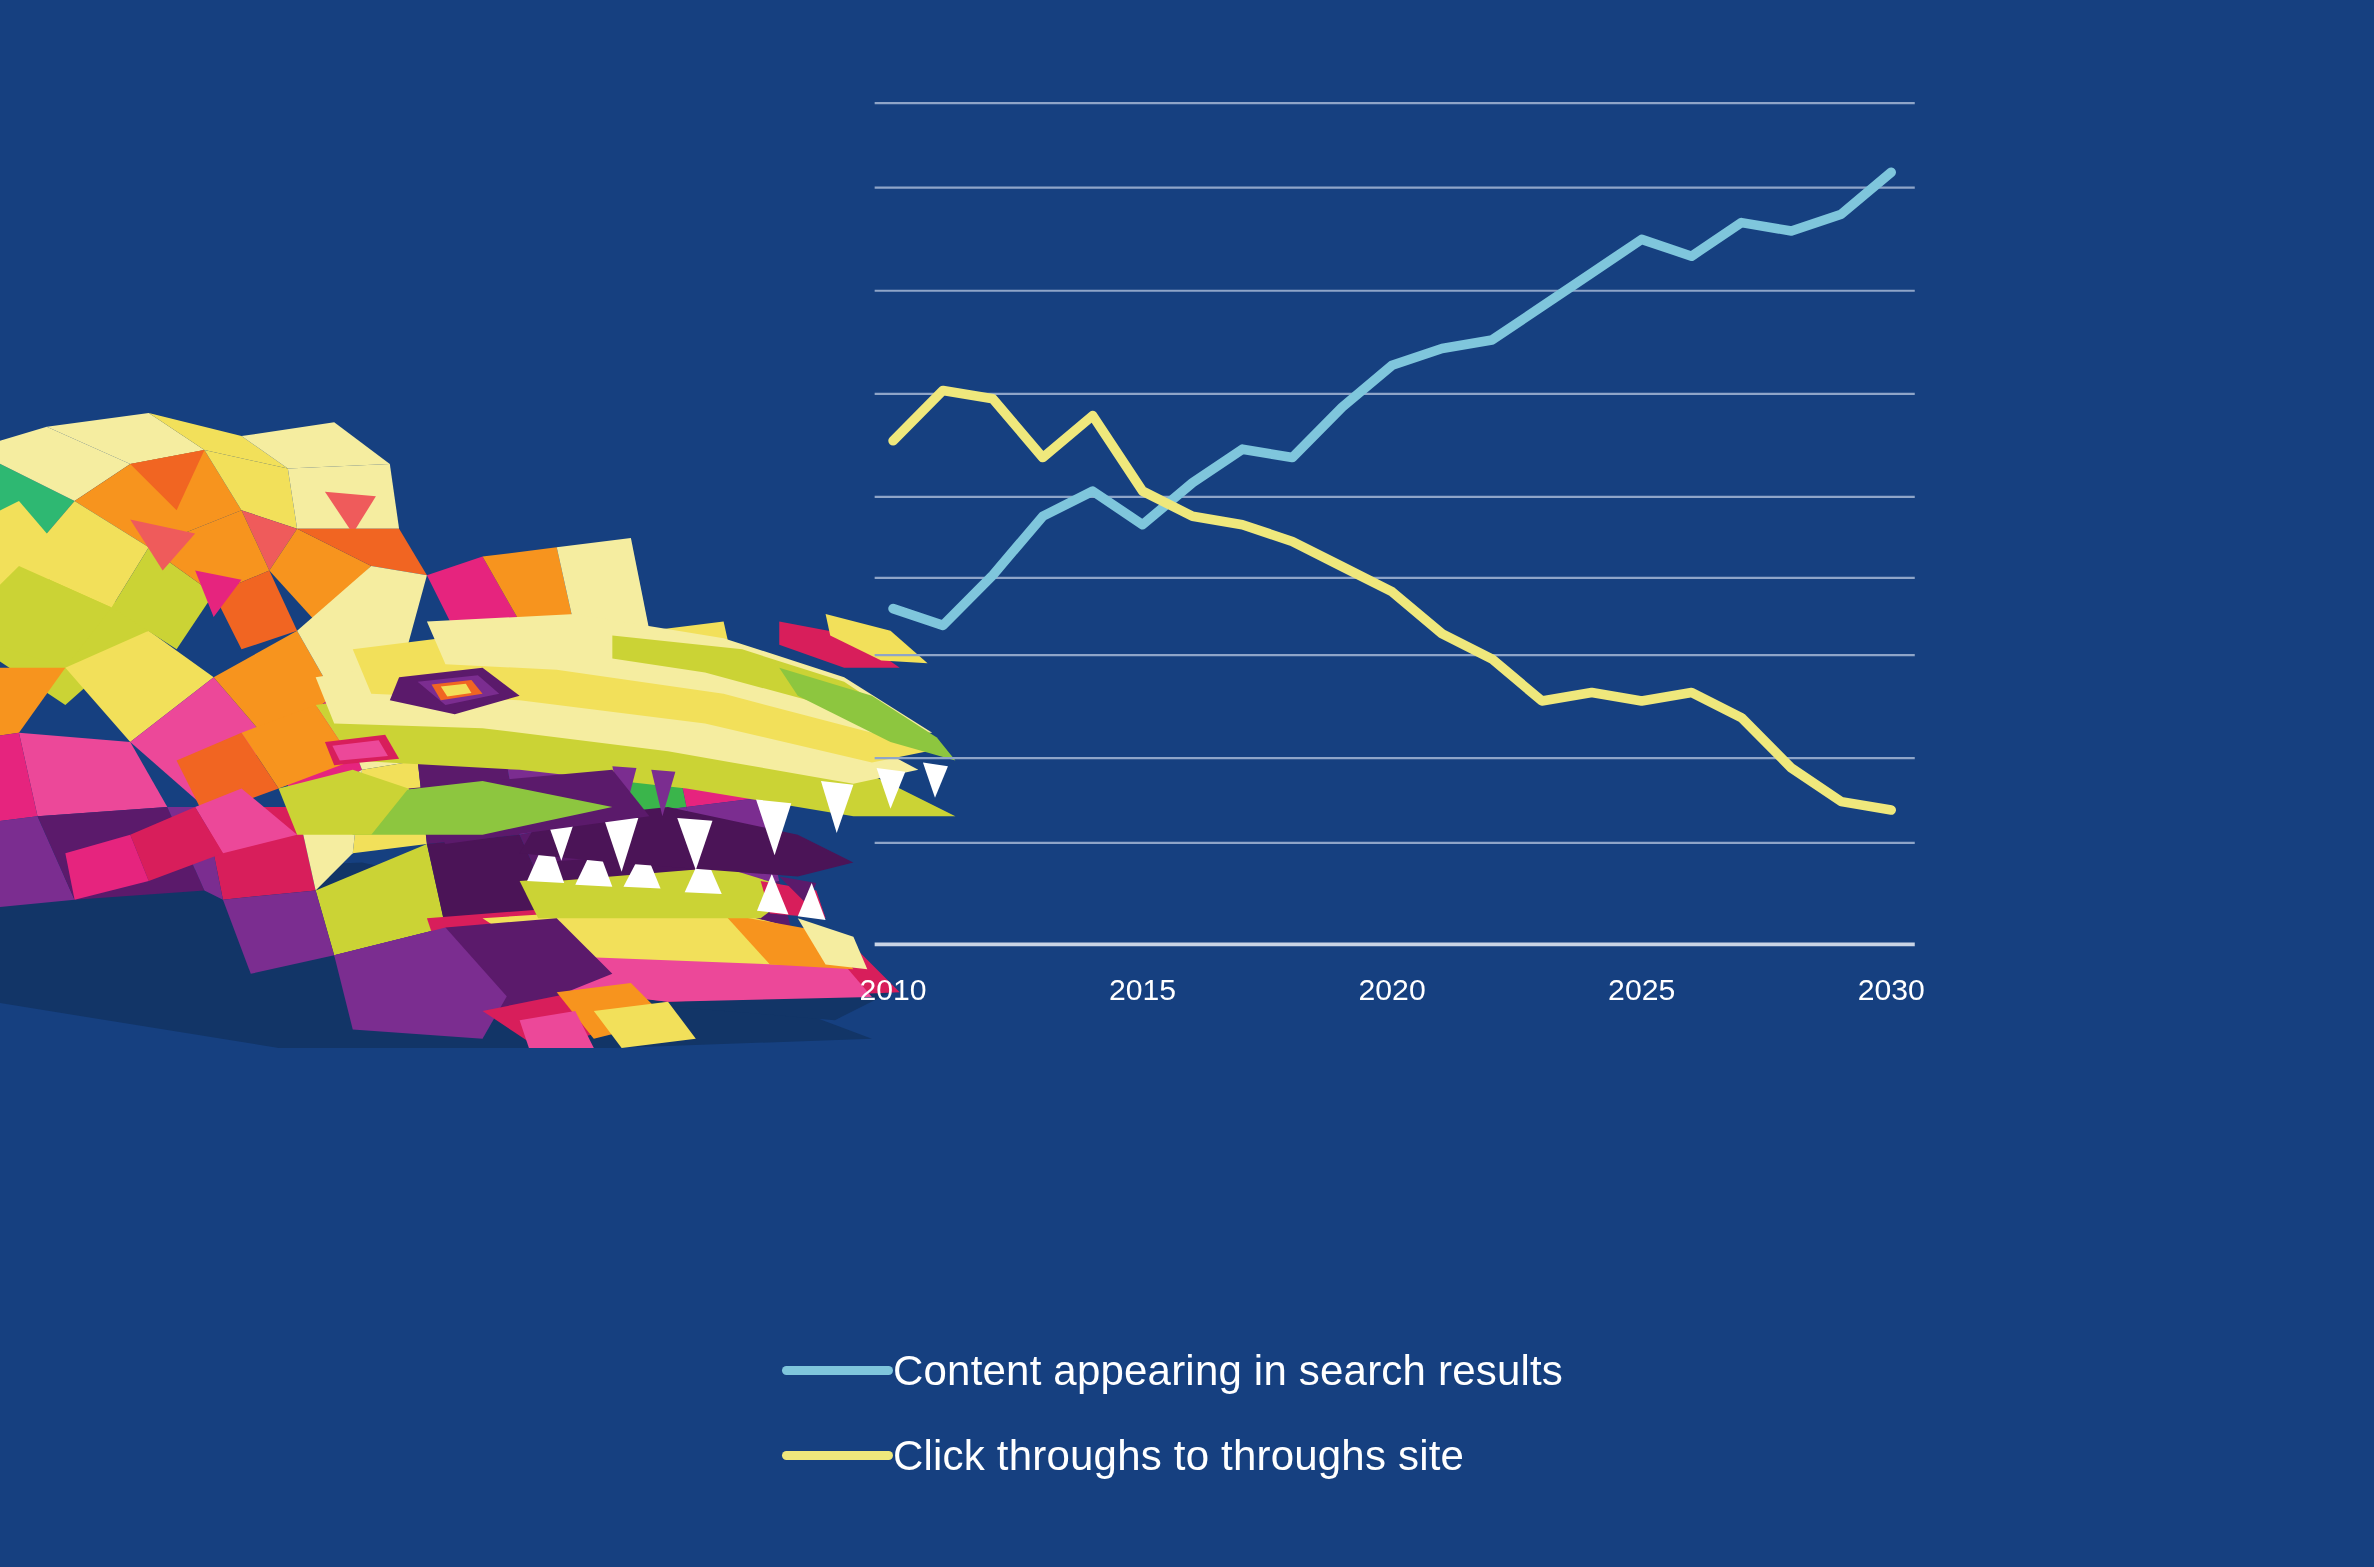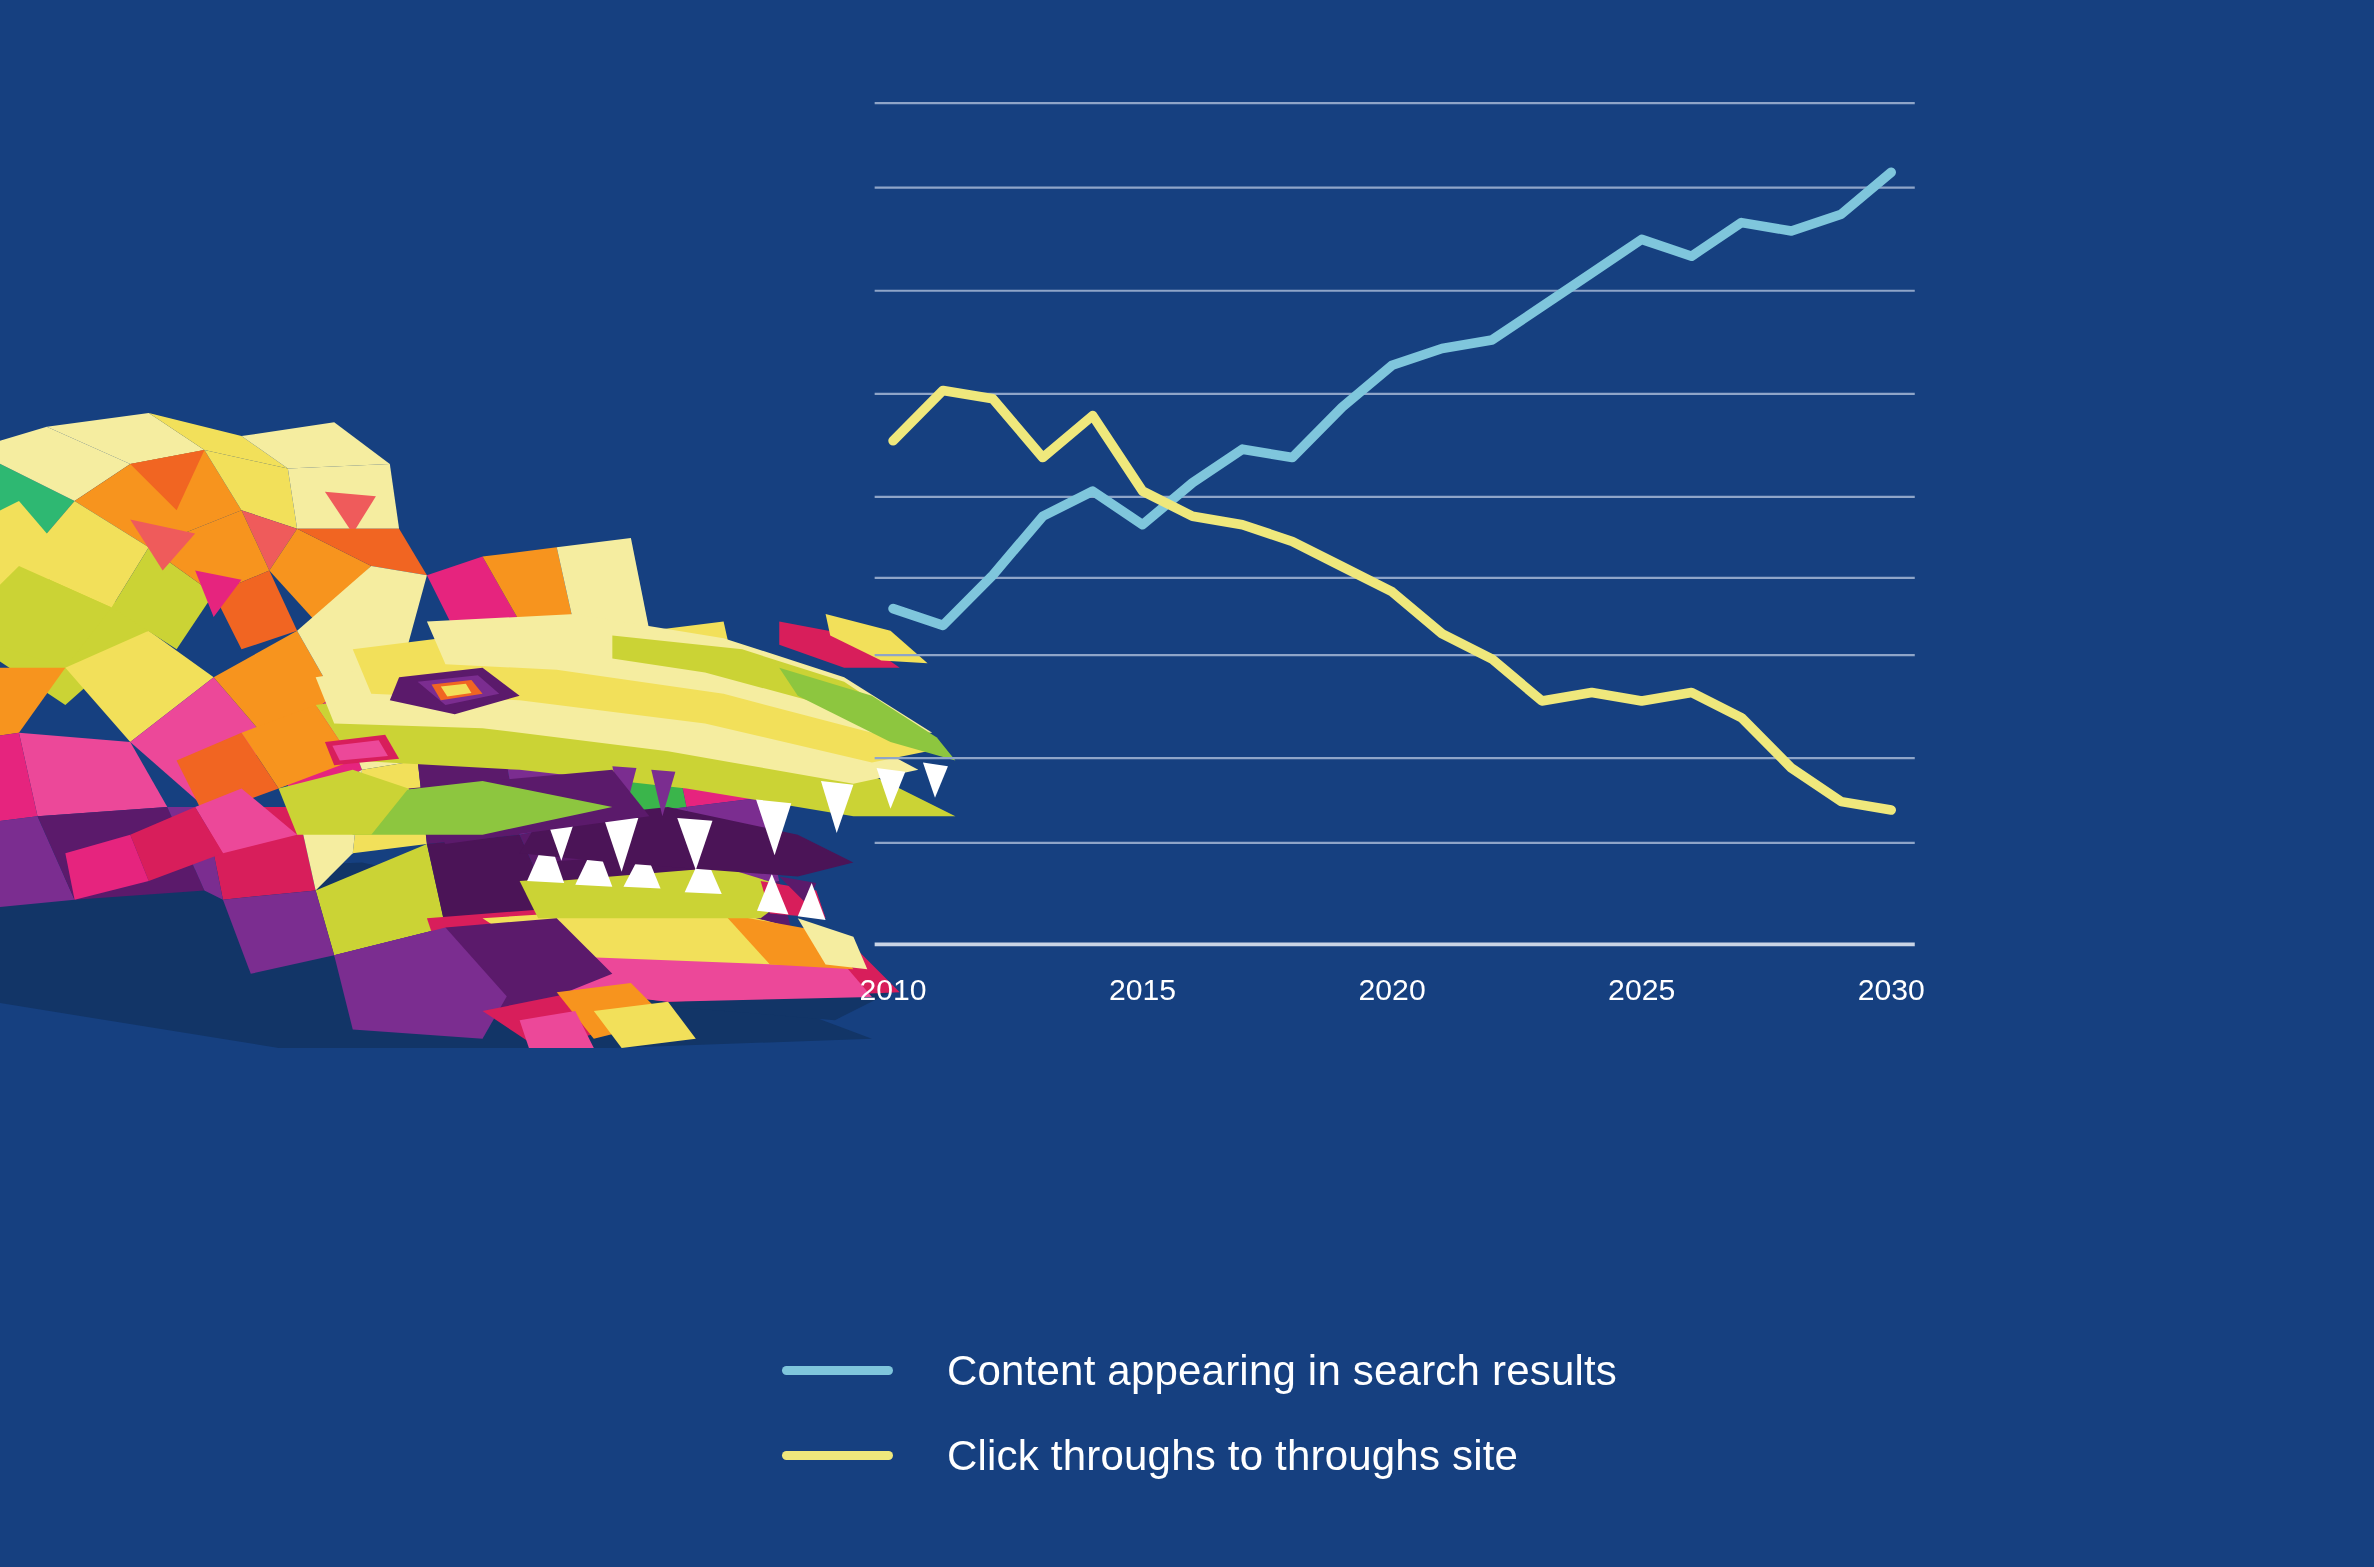--- a/index.html
+++ b/index.html
@@ -46,21 +46,20 @@
     display:flex;
     align-items:center;
     height:85px;
   }
   .legend-swatch {
     width:111px; height:9.3px;
     border-radius:4.6px;
     flex:0 0 auto;
   }
   .legend-text {
-    margin-left:54px;
     color:#FFFFFF;
     font-family:"Liberation Sans", sans-serif;
     font-size:42px;
     letter-spacing:0.2px;
     white-space:nowrap;
   }
 </style>
 </head>
 <body>
 

